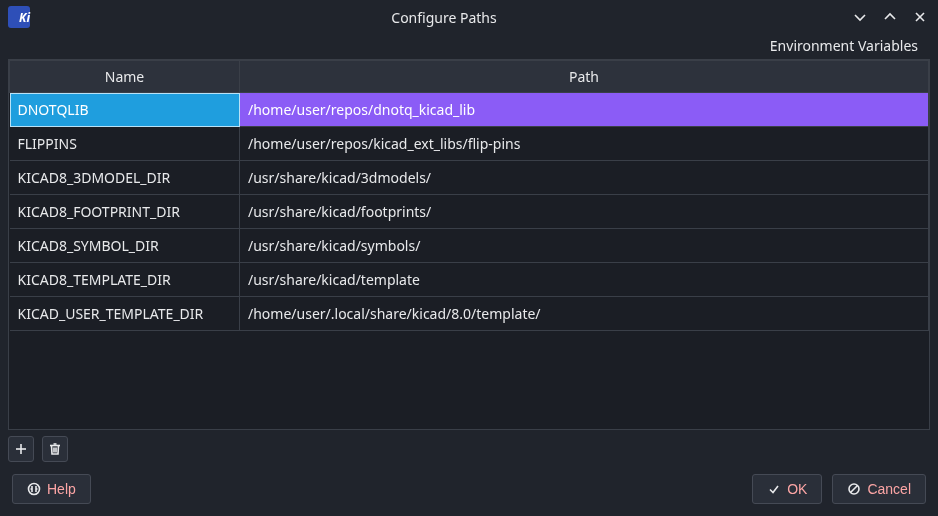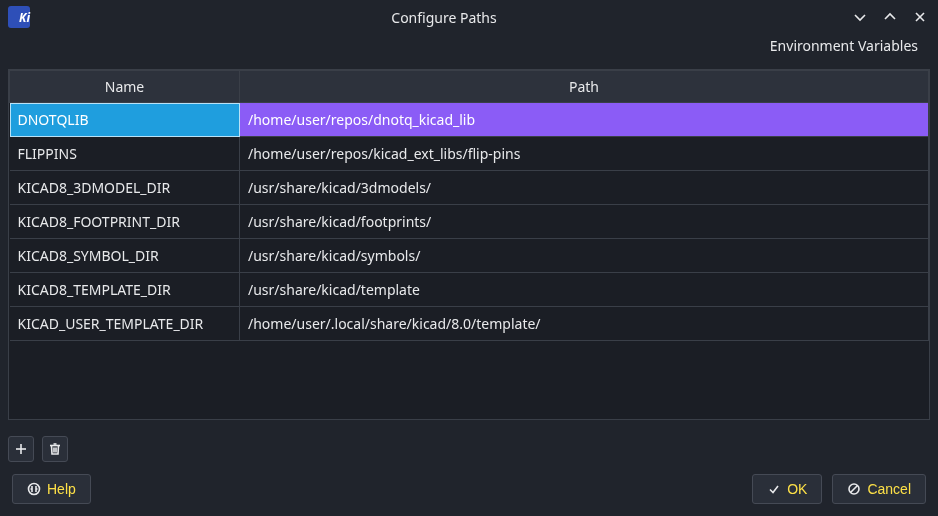--- a/index.html
+++ b/index.html
@@ -56,21 +56,21 @@
   .section-label {
     padding: 2px 20px 4px 6px;
     font-size: 14px;
     color: #e8e9eb;
     text-align: right;
   }
 
   
   .grid-wrap {
     flex: 1 1 auto;
-    margin: 10px 8px;
+    margin: 0 8px;
     border: 1px solid #3a3f48;
     background: #1b1e25;
     display: flex;
     flex-direction: column;
     overflow: hidden;
   }
   table {
     border-collapse: collapse;
     width: 100%;
   }
@@ -130,21 +130,21 @@
   .button-bar {
     display: flex;
     align-items: center;
     padding: 12px 12px 12px 12px;
     gap: 10px;
   }
   .button-bar .spacer { flex: 1; }
   .push-btn {
     border: 1px solid #454a55;
     background: #2a2f39;
-    color: #fde047;
+    color: #fca5a5;
     padding: 6px 14px;
     border-radius: 3px;
     font-size: 14px;
     display: flex;
     align-items: center;
     gap: 6px;
     cursor: pointer;
   }
   .push-btn svg { stroke: #e8e9eb; fill: none; stroke-width: 1.6; }
   .push-btn .checkmark { stroke: #e8e9eb; }

